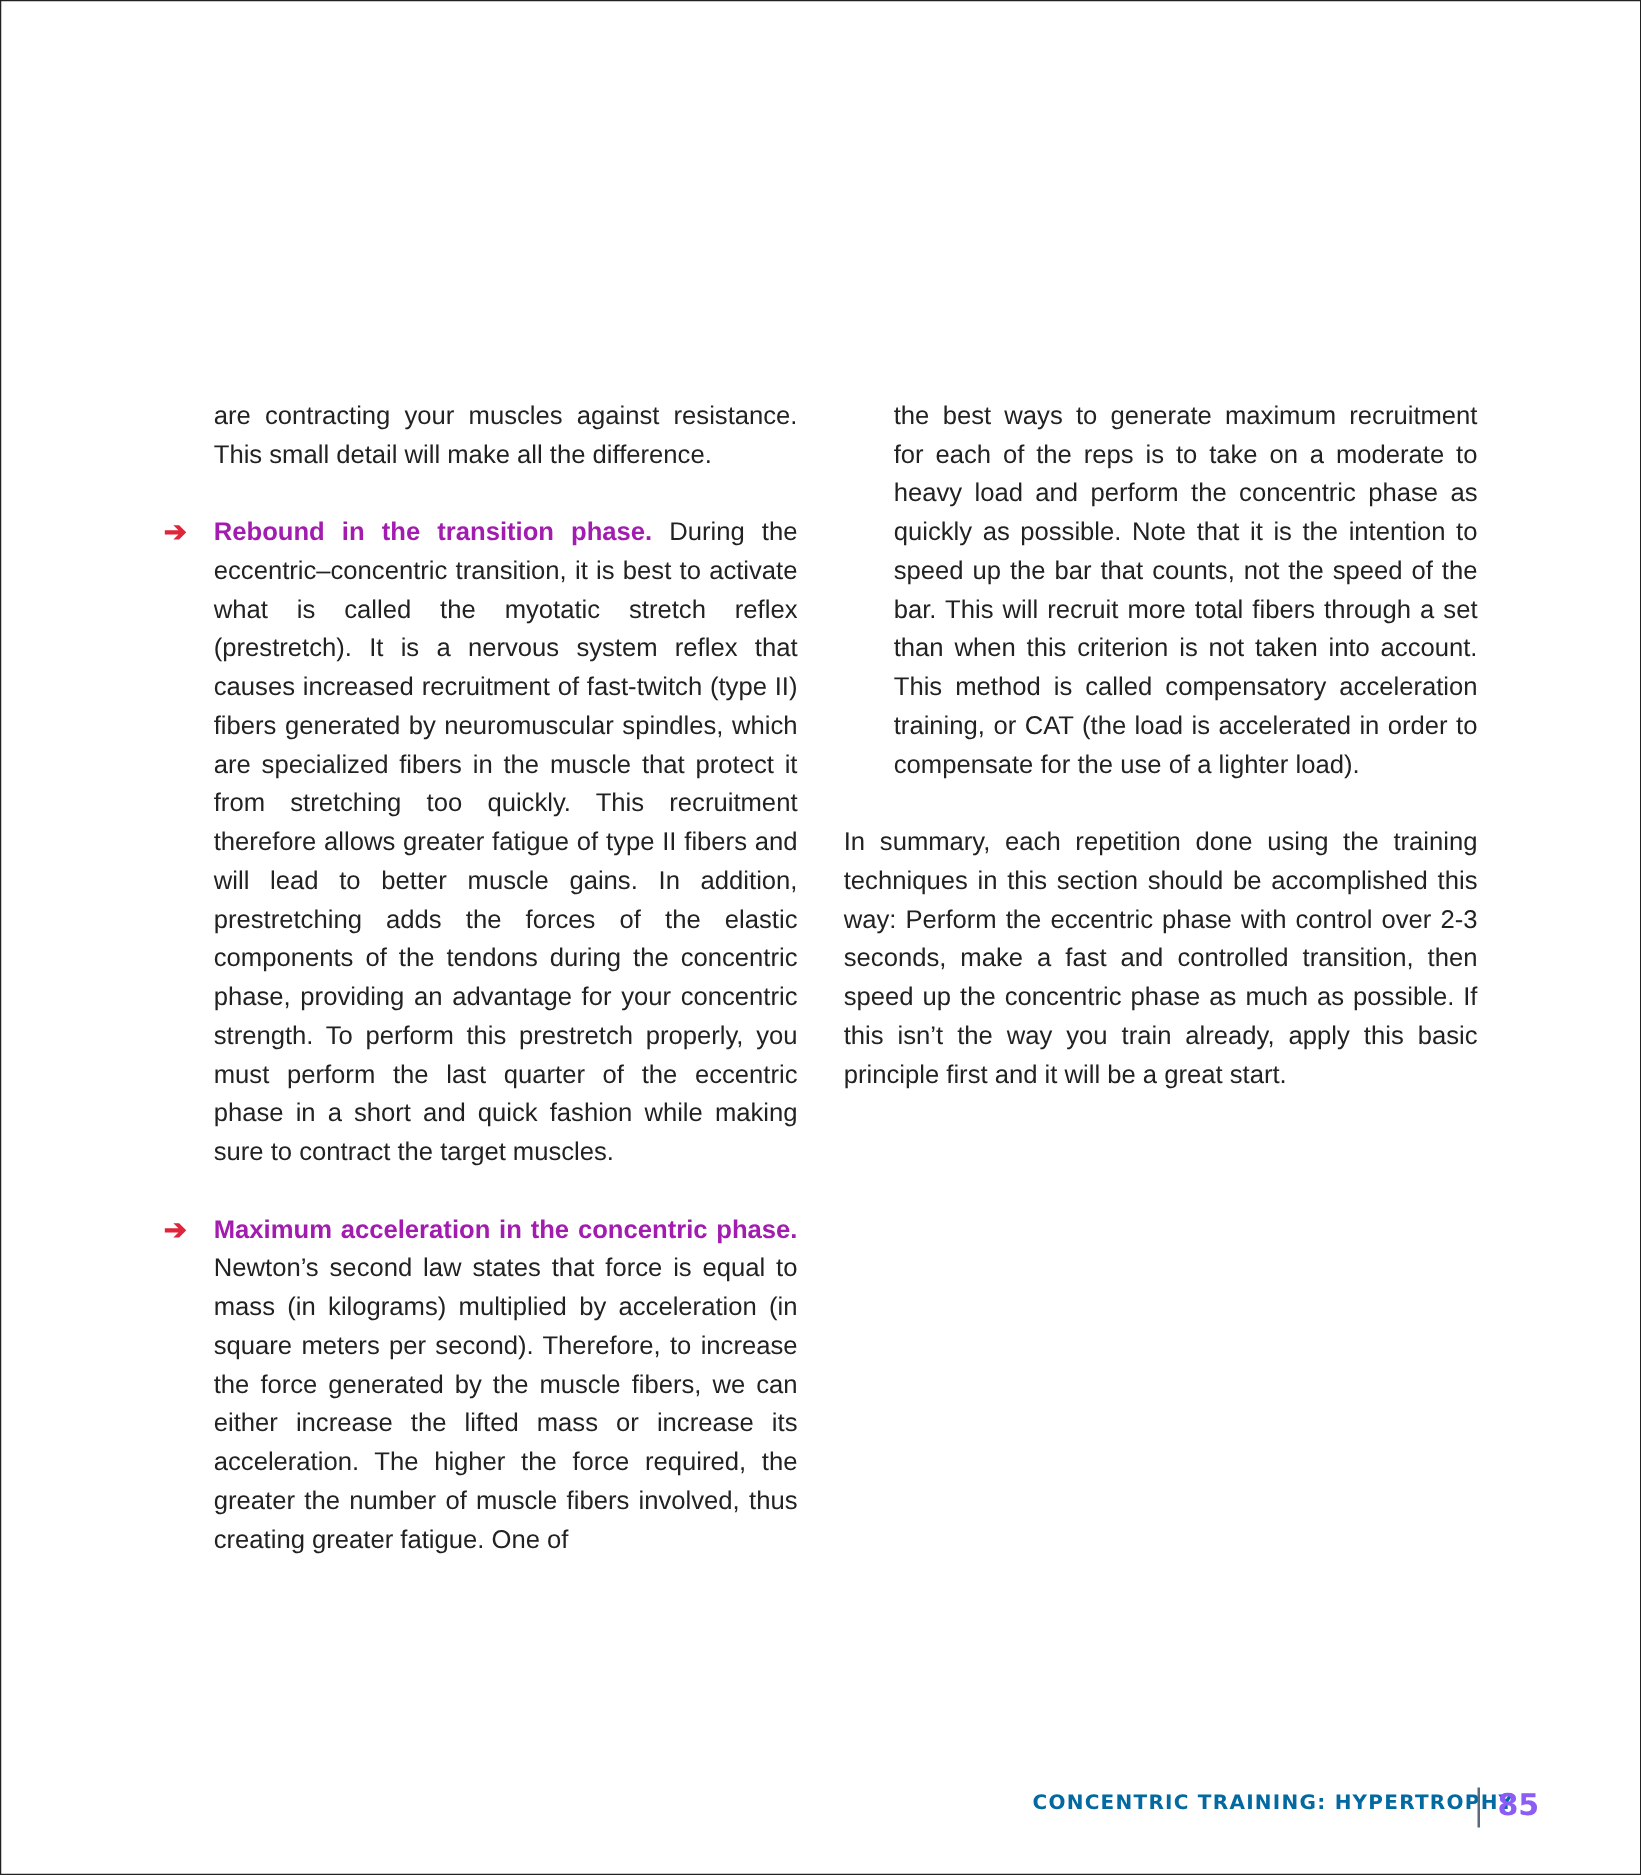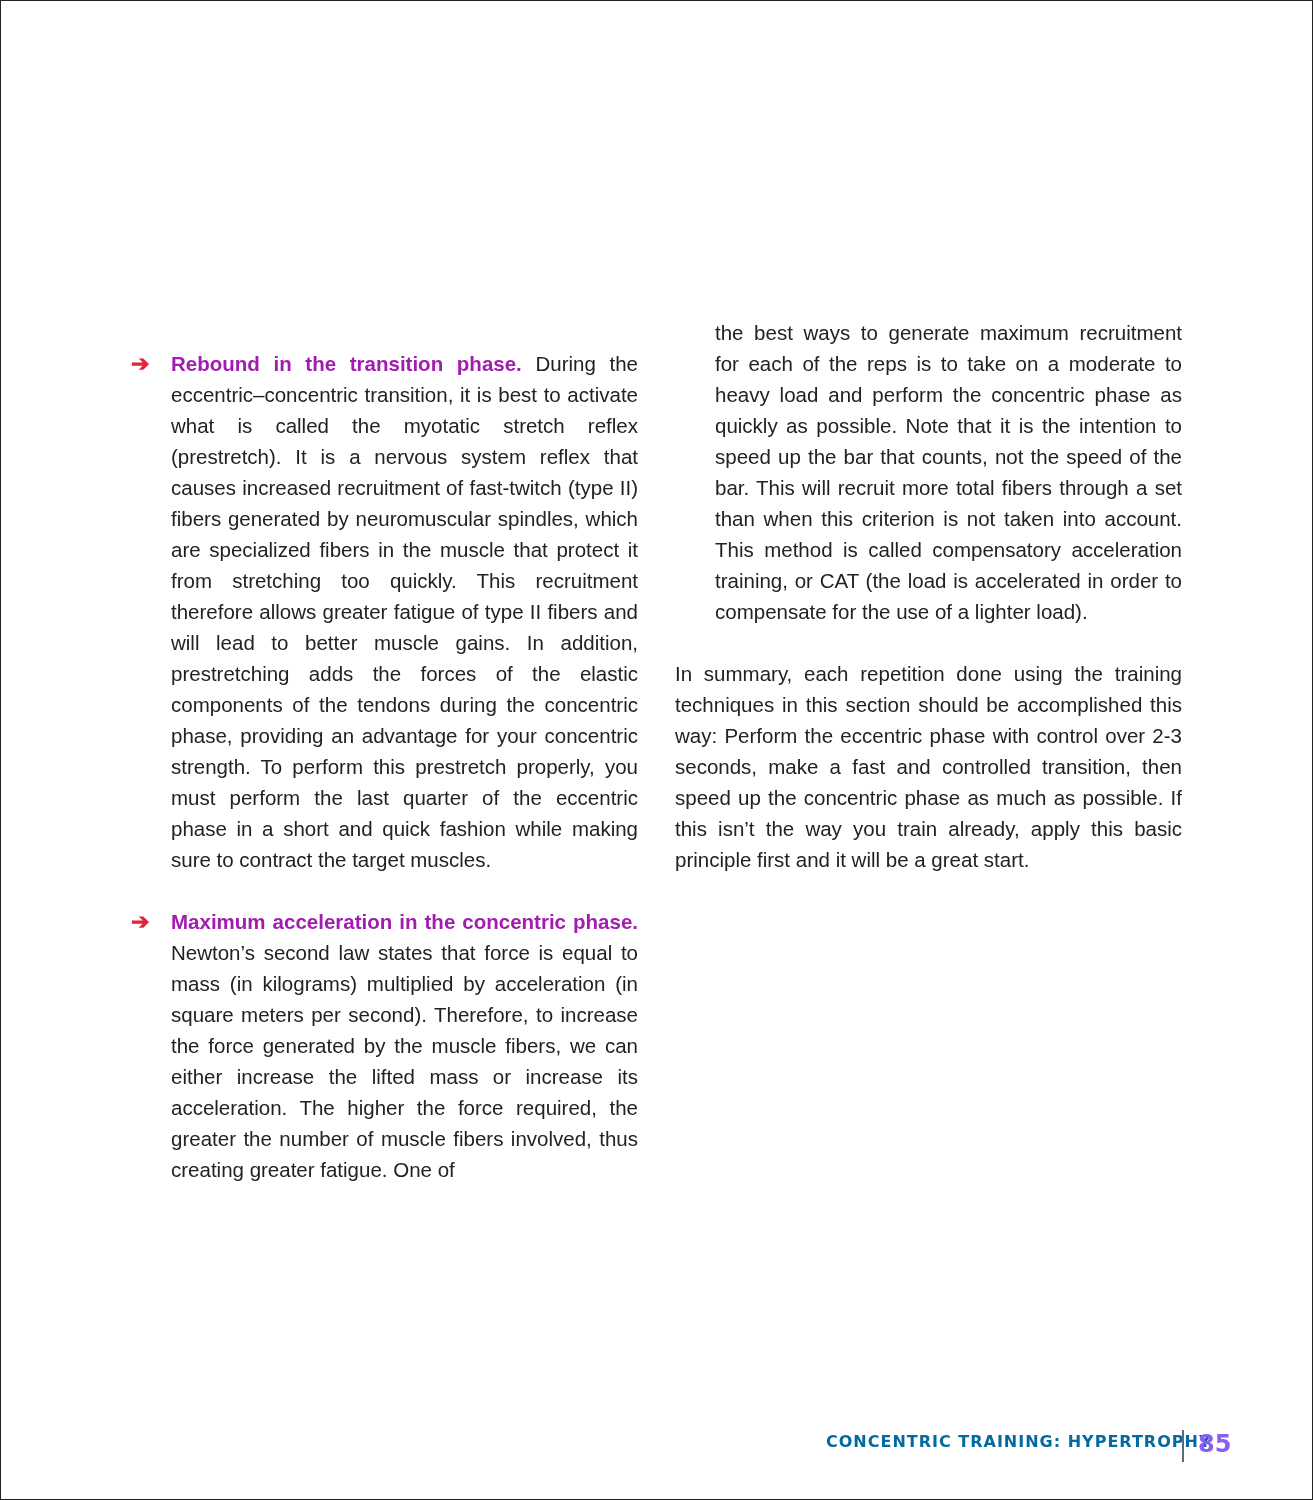--- a/index.html
+++ b/index.html
@@ -18,20 +18,21 @@
   .footer { position: absolute; top: 1432px; left: 826px; font-family: "DejaVu Sans", sans-serif; font-weight: bold; font-size: 16px; color: #0369a1; letter-spacing: 1px; text-align: right; }
   .footer-sep { position: absolute; left: 1182px; top: 1430px; width: 2px; height: 32px; background: #5a6a7a; }
   .footer-page { position: absolute; left: 1198px; top: 1430px; font-family: "DejaVu Sans", sans-serif; font-size: 24px; color: #8b5cf6; font-weight: bold; }
 </style>
 </head>
 <body>
 
 <div class="frame"></div>
 
 <div class="col col-left">
+  <p class="para">are contracting your muscles against resistance. This small detail will make all the difference.</p>
   <div class="gap"></div>
   <p class="bullet">
     <span class="arrow">➔</span>
     <span class="lead">Rebound in the transition phase.</span><span> During the eccentric–concentric transition, it is best to activate what is called the myotatic stretch reflex (prestretch). It is a nervous system reflex that causes increased recruitment of fast-twitch (type II) fibers generated by neuromuscular spindles, which are specialized fibers in the muscle that protect it from stretching too quickly. This recruitment therefore allows greater fatigue of type II fibers and will lead to better muscle gains. In addition, prestretching adds the forces of the elastic components of the tendons during the concentric phase, providing an advantage for your concentric strength. To perform this prestretch properly, you must perform the last quarter of the eccentric phase in a short and quick fashion while making sure to contract the target muscles.</span>
   </p>
   <div class="gap"></div>
   <p class="bullet">
     <span class="arrow">➔</span>
     <span class="lead">Maximum acceleration in the concentric phase.</span><span> Newton’s second law states that force is equal to mass (in kilograms) multiplied by acceleration (in square meters per second). Therefore, to increase the force generated by the muscle fibers, we can either increase the lifted mass or increase its acceleration. The higher the force required, the greater the number of muscle fibers involved, thus creating greater fatigue. One of</span>
   </p>

